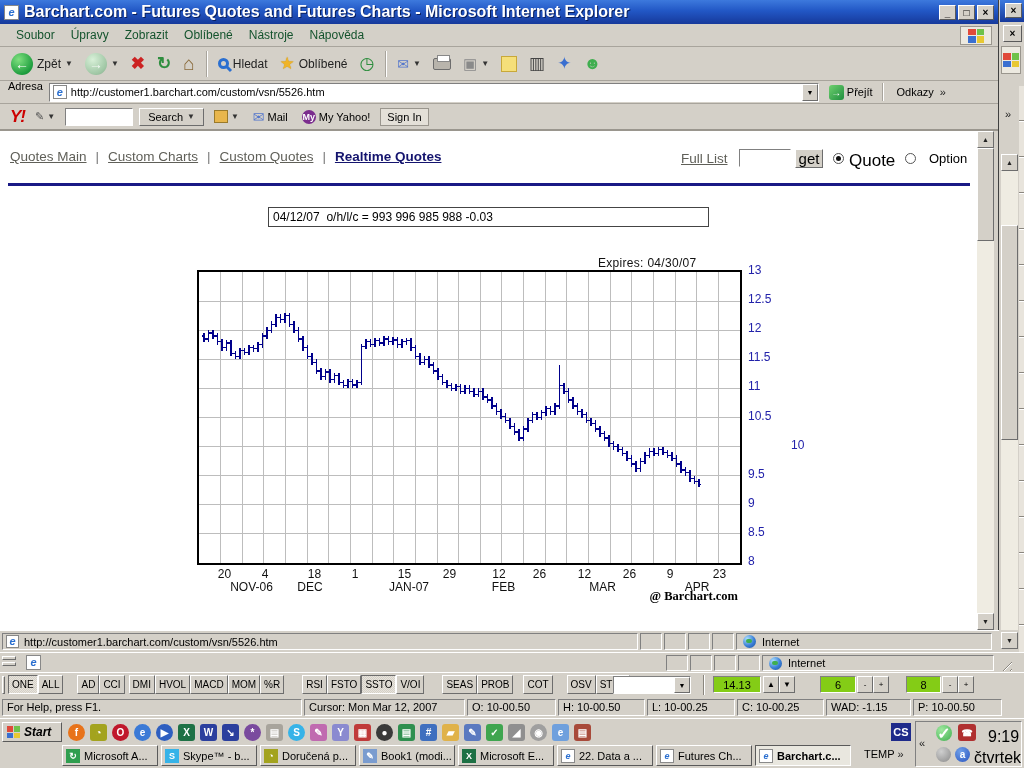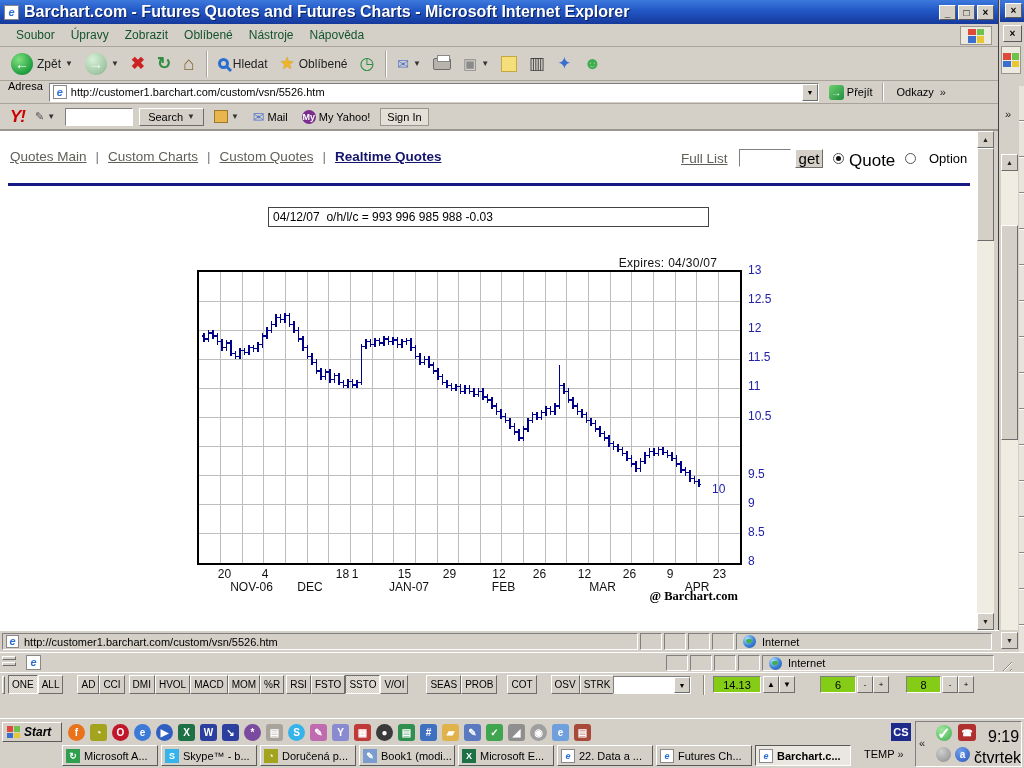--- a/index.html
+++ b/index.html
@@ -333,21 +333,21 @@
       <div class="abs" style="left:833px;top:22px;width:11px;height:11px;border:1px solid #555;border-radius:50%;display:flex;align-items:center;justify-content:center;">
           <div style="width:5px;height:5px;border-radius:50%;background:#111;"></div>
         </div>
       <span class="abs" style="left:849px;top:20px;font-size:17px;">Quote</span>
       <div class="abs" style="left:905px;top:22px;width:11px;height:11px;border:1px solid #555;border-radius:50%;"></div>
       <span class="abs" style="left:921px;top:20px;font-size:13px;margin-left:8px;">Option</span>
       <div class="abs navy-hr" style="left:8px;top:52px;width:962px;"></div>
 
       <div class="abs quotebox" style="left:268px;top:76px;width:441px;height:20px;">04/12/07  o/h/l/c = 993 996 985 988 -0.03</div>
 
-      <div class="abs charttxt" style="left:598px;top:125px;width:140px;text-align:center;">Expires: 04/30/07</div>
+      <div class="abs charttxt" style="left:598px;top:125px;width:140px;text-align:left;">Expires: 04/30/07</div>
 
       <div class="abs plot" style="left:197px;top:139px;width:545px;height:295px;">
         <svg id="chart-svg" width="541" height="291" shape-rendering="crispEdges">
             <line x1="21.64" y1="0" x2="21.64" y2="291" stroke="#bdbdbd" stroke-width="1"></line>
             <line x1="43.28" y1="0" x2="43.28" y2="291" stroke="#bdbdbd" stroke-width="1"></line>
             <line x1="64.92" y1="0" x2="64.92" y2="291" stroke="#bdbdbd" stroke-width="1"></line>
             <line x1="86.56" y1="0" x2="86.56" y2="291" stroke="#bdbdbd" stroke-width="1"></line>
             <line x1="108.2" y1="0" x2="108.2" y2="291" stroke="#bdbdbd" stroke-width="1"></line>
             <line x1="129.84" y1="0" x2="129.84" y2="291" stroke="#bdbdbd" stroke-width="1"></line>
             <line x1="151.48000000000002" y1="0" x2="151.48000000000002" y2="291" stroke="#bdbdbd" stroke-width="1"></line>
@@ -712,30 +712,30 @@
             <line x1="500" y1="212.43000000000004" x2="502.3" y2="212.43000000000004" stroke="#00008b" stroke-width="1.3"></line>
           </svg>
       </div>
       <div id="y-labels">
           <div class="ylab" style="left: 748px; top: 132px;">13</div>
           <div class="ylab" style="left: 748px; top: 161.1px;">12.5</div>
           <div class="ylab" style="left: 748px; top: 190.2px;">12</div>
           <div class="ylab" style="left: 748px; top: 219.3px;">11.5</div>
           <div class="ylab" style="left: 748px; top: 248.4px;">11</div>
           <div class="ylab" style="left: 748px; top: 277.5px;">10.5</div>
-          <div class="ylab" style="left: 712px; top: 306.6px; margin-top: 44px;">10</div>
+          <div class="ylab" style="left: 791px; top: 306.6px;">10</div>
           <div class="ylab" style="left: 748px; top: 335.7px;">9.5</div>
           <div class="ylab" style="left: 748px; top: 364.8px;">9</div>
           <div class="ylab" style="left: 748px; top: 393.9px;">8.5</div>
           <div class="ylab" style="left: 748px; top: 423px;">8</div>
         </div>
       <div id="x-labels">
           <div class="xlab" style="left: 211.5px; top: 436px;">20</div>
           <div class="xlab" style="left: 252px; top: 436px;">4</div>
-          <div class="xlab" style="left: 301.5px; top: 436px; margin-left: 28px;">18</div>
+          <div class="xlab" style="left: 301.5px; top: 436px;">18</div>
           <div class="xlab" style="left: 342px; top: 436px;">1</div>
           <div class="xlab" style="left: 391.5px; top: 436px;">15</div>
           <div class="xlab" style="left: 436.5px; top: 436px;">29</div>
           <div class="xlab" style="left: 486px; top: 436px;">12</div>
           <div class="xlab" style="left: 526.5px; top: 436px;">26</div>
           <div class="xlab" style="left: 571.5px; top: 436px;">12</div>
           <div class="xlab" style="left: 616.5px; top: 436px;">26</div>
           <div class="xlab" style="left: 657px; top: 436px;">9</div>
           <div class="xlab" style="left: 706.5px; top: 436px;">23</div>
           <div class="mlab" style="left: 223.5px; top: 449px;">NOV-06</div>
@@ -797,21 +797,21 @@
     <div class="abs grip" style="left:2px;top:3px;height:18px;"></div>
     <div id="ind-buttons" class="abs" style="left:8px;top:2px;display:flex;align-items:center;">
         <div style="display: flex; margin-right: 14px;">
           <div class="ind-btn active">ONE</div>
           <div class="ind-btn">ALL</div>
         </div>
         <div style="display: flex; margin-right: 4px;">
           <div class="ind-btn">AD</div>
           <div class="ind-btn">CCI</div>
         </div>
-        <div style="display: flex; margin-right: 2px;">
+        <div style="display: flex; margin-right: 18px;">
           <div class="ind-btn">DMI</div>
           <div class="ind-btn">HVOL</div>
           <div class="ind-btn">MACD</div>
           <div class="ind-btn">MOM</div>
           <div class="ind-btn">%R</div>
         </div>
         <div style="display: flex; margin-right: 18px;">
           <div class="ind-btn">RSI</div>
           <div class="ind-btn">FSTO</div>
           <div class="ind-btn active">SSTO</div>
@@ -837,20 +837,30 @@
     <div class="spinbtn" style="left:763px;">▲</div>
     <div class="spinbtn" style="left:779px;">▼</div>
     <div class="valbox" style="left:820px;width:36px;">6</div>
     <div class="spinbtn" style="left:857px;">-</div>
     <div class="spinbtn" style="left:873px;">+</div>
     <div class="valbox" style="left:906px;width:35px;">8</div>
     <div class="spinbtn" style="left:942px;">-</div>
     <div class="spinbtn" style="left:958px;">+</div>
   </div>
 
+  <div class="appstatus" id="app-status">
+      <div class="as-field" style="width: 300px;">For Help, press F1.</div>
+      <div class="as-field" style="width: 161px;">Cursor: Mon Mar 12, 2007</div>
+      <div class="as-field" style="width: 89px;">O: 10-00.50</div>
+      <div class="as-field" style="width: 87px;">H: 10-00.50</div>
+      <div class="as-field" style="width: 88px;">L: 10-00.25</div>
+      <div class="as-field" style="width: 87px;">C: 10-00.25</div>
+      <div class="as-field" style="width: 85px;">WAD: -1.15</div>
+      <div class="as-field" style="width: 89px;">P: 10-00.50</div>
+    </div>
 
   <div class="taskbar">
     <div class="startbtn">
       <div class="flag-sm">
           <i></i>
           <i></i>
           <i></i>
           <i></i>
         </div>
       <span>Start</span>

